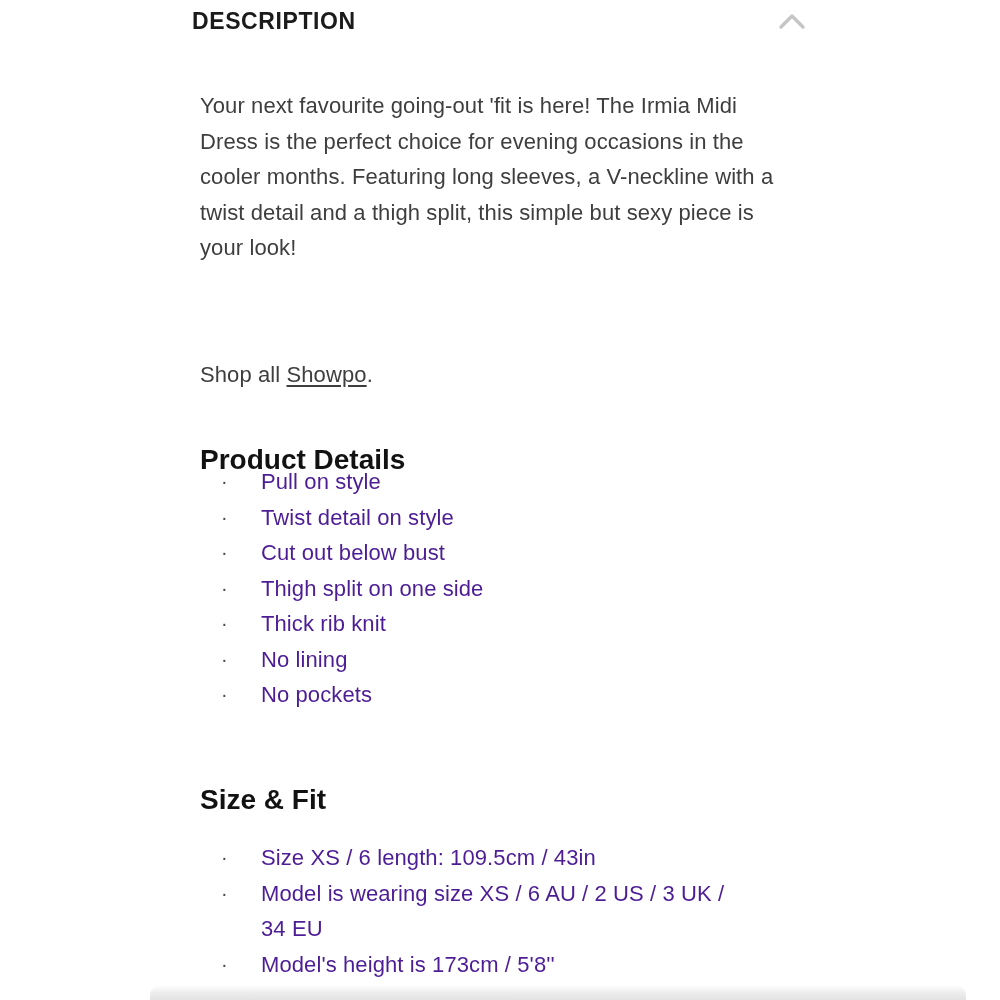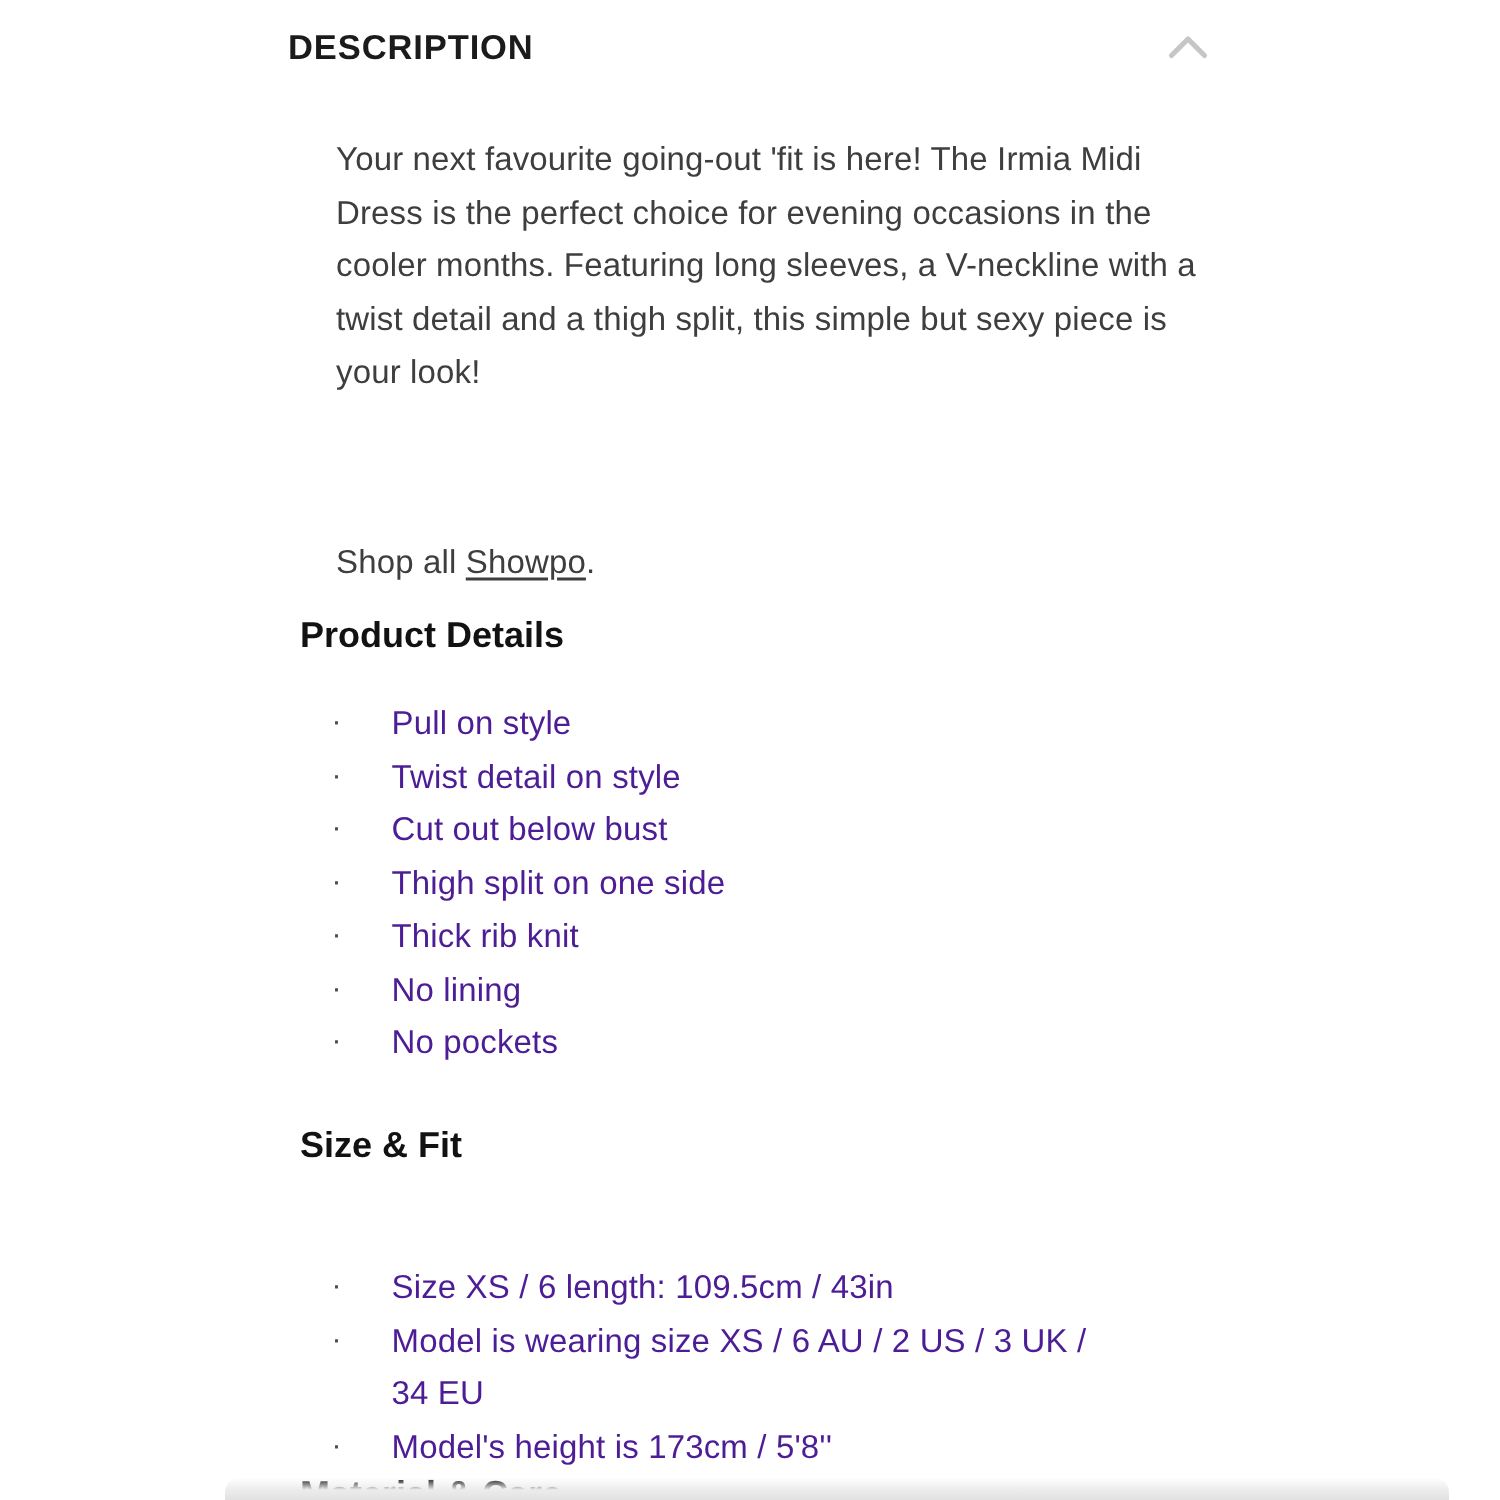--- a/index.html
+++ b/index.html
@@ -7,41 +7,41 @@
     width: 1000px; height: 1000px;
     background: #ffffff;
     overflow: hidden;
     font-family: "Liberation Sans", sans-serif;
     position: relative;
   }
   .stage { position: absolute; inset: 0; width: 1000px; height: 1000px; overflow: hidden; }
 
   
   .acc-header {
-    position: absolute; top: 18px; left: 192px; right: 180px;
+    position: absolute; top: 8px; left: 192px; right: 180px;
     display: flex; align-items: center; justify-content: space-between;
     cursor: pointer;
   }
   .acc-title {
     font-size: 23px; font-weight: 700; color: #1b1b1b;
     letter-spacing: 0.6px;
   }
   .chevron-wrap { position: absolute; left: 586px; top: 4px; width: 28px; height: 18px; }
 
   
-  .copy { color: #3e3e3e; font-size: 22px; line-height: 35.5px; letter-spacing: 0.1px; margin-left: 24px; }
+  .copy { color: #3e3e3e; font-size: 22px; line-height: 35.5px; letter-spacing: 0.1px; }
 
   .para { position: absolute; top: 88px; left: 200px; width: 620px; }
 
   .shop-all { position: absolute; top: 357px; left: 200px; }
   .shop-all a { color: #3e3e3e; text-decoration: underline; text-underline-offset: 3px; cursor: pointer; }
 
   .subhead {
     position: absolute; left: 200px;
-    font-size: 24px; font-weight: 700; color: #121212; line-height: 30px;
+    font-size: 28px; font-weight: 700; color: #121212; line-height: 30px; margin-top: 36px;
   }
   .subhead.pd { top: 409px; }
   .subhead.sf { top: 749px; }
   .subhead.mc { top: 982px; }
 
   ul.bullets { position: absolute; left: 0; list-style: none; }
   ul.bullets.pd-list { top: 464px; }
   ul.bullets.sf-list { top: 804px; margin-top: 36px; }
   ul.bullets li, .bullet-row {
     position: relative;

